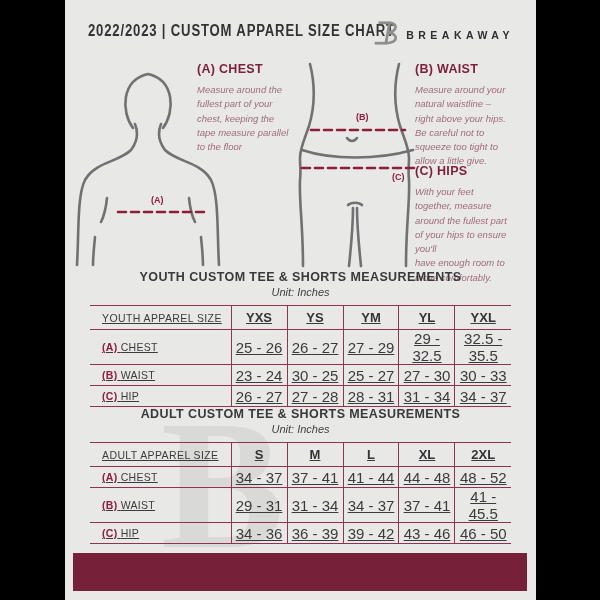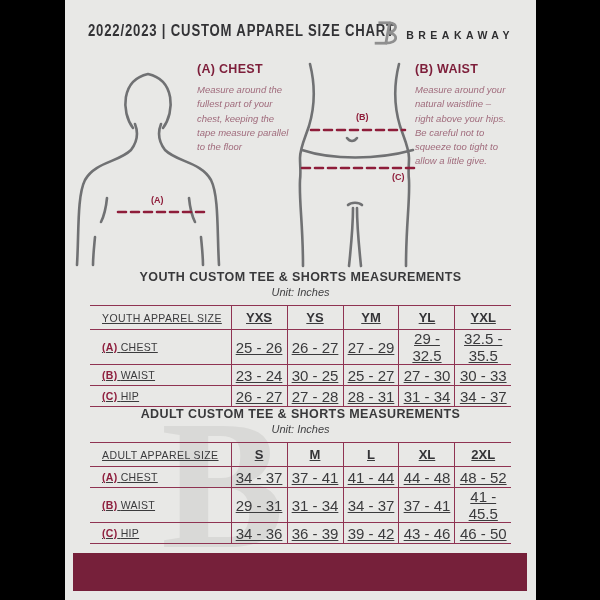--- a/index.html
+++ b/index.html
@@ -128,20 +128,30 @@
     <div class="instr" style="left:350px; top:0; width:116px;">
       <h3>(B) WAIST</h3>
       <p>Measure around your
 natural waistline –
 right above your hips.
 Be careful not to
 squeeze too tight to
 allow a little give.</p>
     </div>
 
+    <div class="instr" style="left:350px; top:102px; width:118px;">
+      <h3>(C) HIPS</h3>
+      <p>With your feet
+together, measure
+around the fullest part
+of your hips to ensure
+you'll
+have enough room to
+move comfortably.</p>
+    </div>
   </div>
 
   <div class="watermark">B</div>
 
   <div class="tsection" style="top:270px;">
     <div class="ttitle">YOUTH CUSTOM TEE &amp; SHORTS MEASUREMENTS</div>
     <div class="tunit">Unit: Inches</div>
     <table>
       <colgroup>
           <col class="c0">

